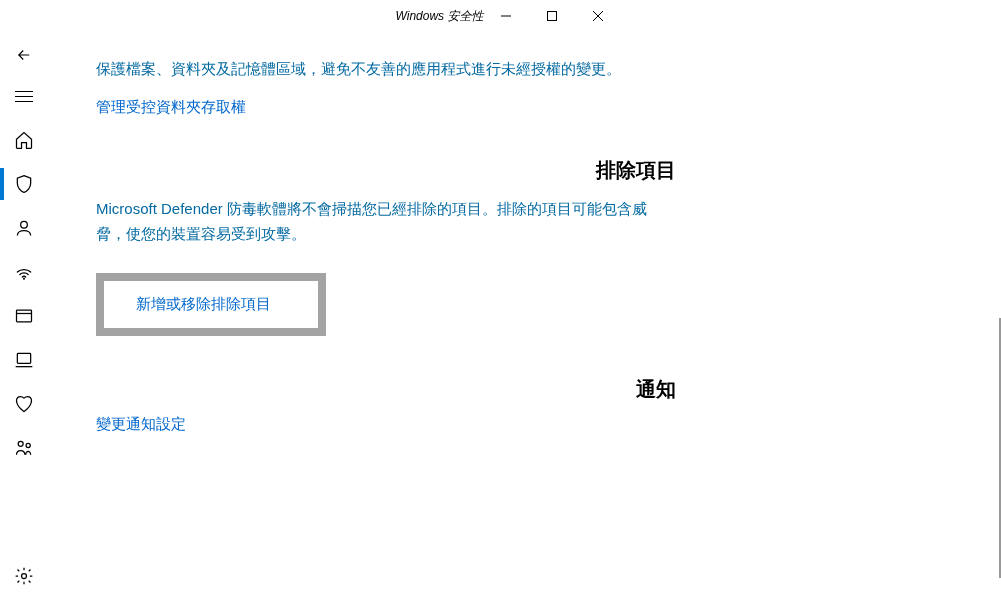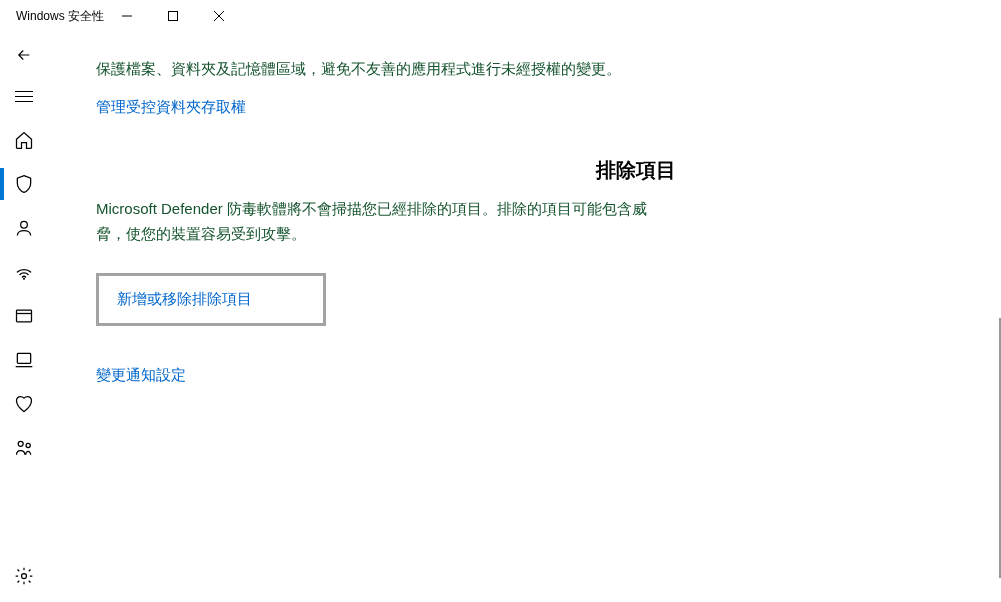--- a/index.html
+++ b/index.html
@@ -8,22 +8,23 @@
       background: #fff;
       width: 1001px;
       height: 602px;
       overflow: hidden;
       position: relative;
     }
     .titlebar {
       height: 32px;
       display: flex;
       align-items: center;
-      justify-content: flex-start;
+      justify-content: center;
       padding-left: 16px;
+      font-style: italic;
     }
     .titlebar-title {
       font-size: 12px;
       color: #000;
     }
     .window-controls {
       display: flex;
     }
     .window-control {
       width: 46px;
@@ -74,40 +75,40 @@
       padding: 24px 48px 0 48px;
       overflow-y: auto;
       position: relative;
     }
     .section {
       margin-bottom: 40px;
       max-width: 580px;
     }
     .desc-text {
       font-size: 15px;
-      color: #14532d;
+      color: #0369a1;
       line-height: 1.7;
       margin-bottom: 16px;
     }
     .link {
       color: #0066cc;
       font-size: 15px;
       cursor: pointer;
       display: inline-block;
     }
     .section-heading {
       font-size: 20px;
       font-weight: 600;
       color: #000;
       margin-bottom: 12px;
       text-align: right;
     }
     .highlight-box {
-      border: 3px solid #a3a3a3;
-      padding: 14px 18px;
+      border: 8px solid #a3a3a3;
+      padding: 14px 32px;
       margin-top: 10px;
       display: inline-block;
       min-width: 230px;
     }
     .scrollbar-indicator {
       position: absolute;
       right: 0;
       top: 286px;
       width: 2px;
       height: 260px;
@@ -233,19 +234,20 @@
 
     <div class="section">
       <div class="section-heading">排除項目</div>
       <div class="desc-text">Microsoft Defender 防毒軟體將不會掃描您已經排除的項目。排除的項目可能包含威脅，使您的裝置容易受到攻擊。</div>
       <div class="highlight-box">
         <span class="link">新增或移除排除項目</span>
       </div>
     </div>
 
     <div class="section">
+      <div class="section-heading">通知</div>
       <span class="link">變更通知設定</span>
     </div>
 
   </div>
 
   <div class="scrollbar-indicator"></div>
 </div>
 
 </body></html>

